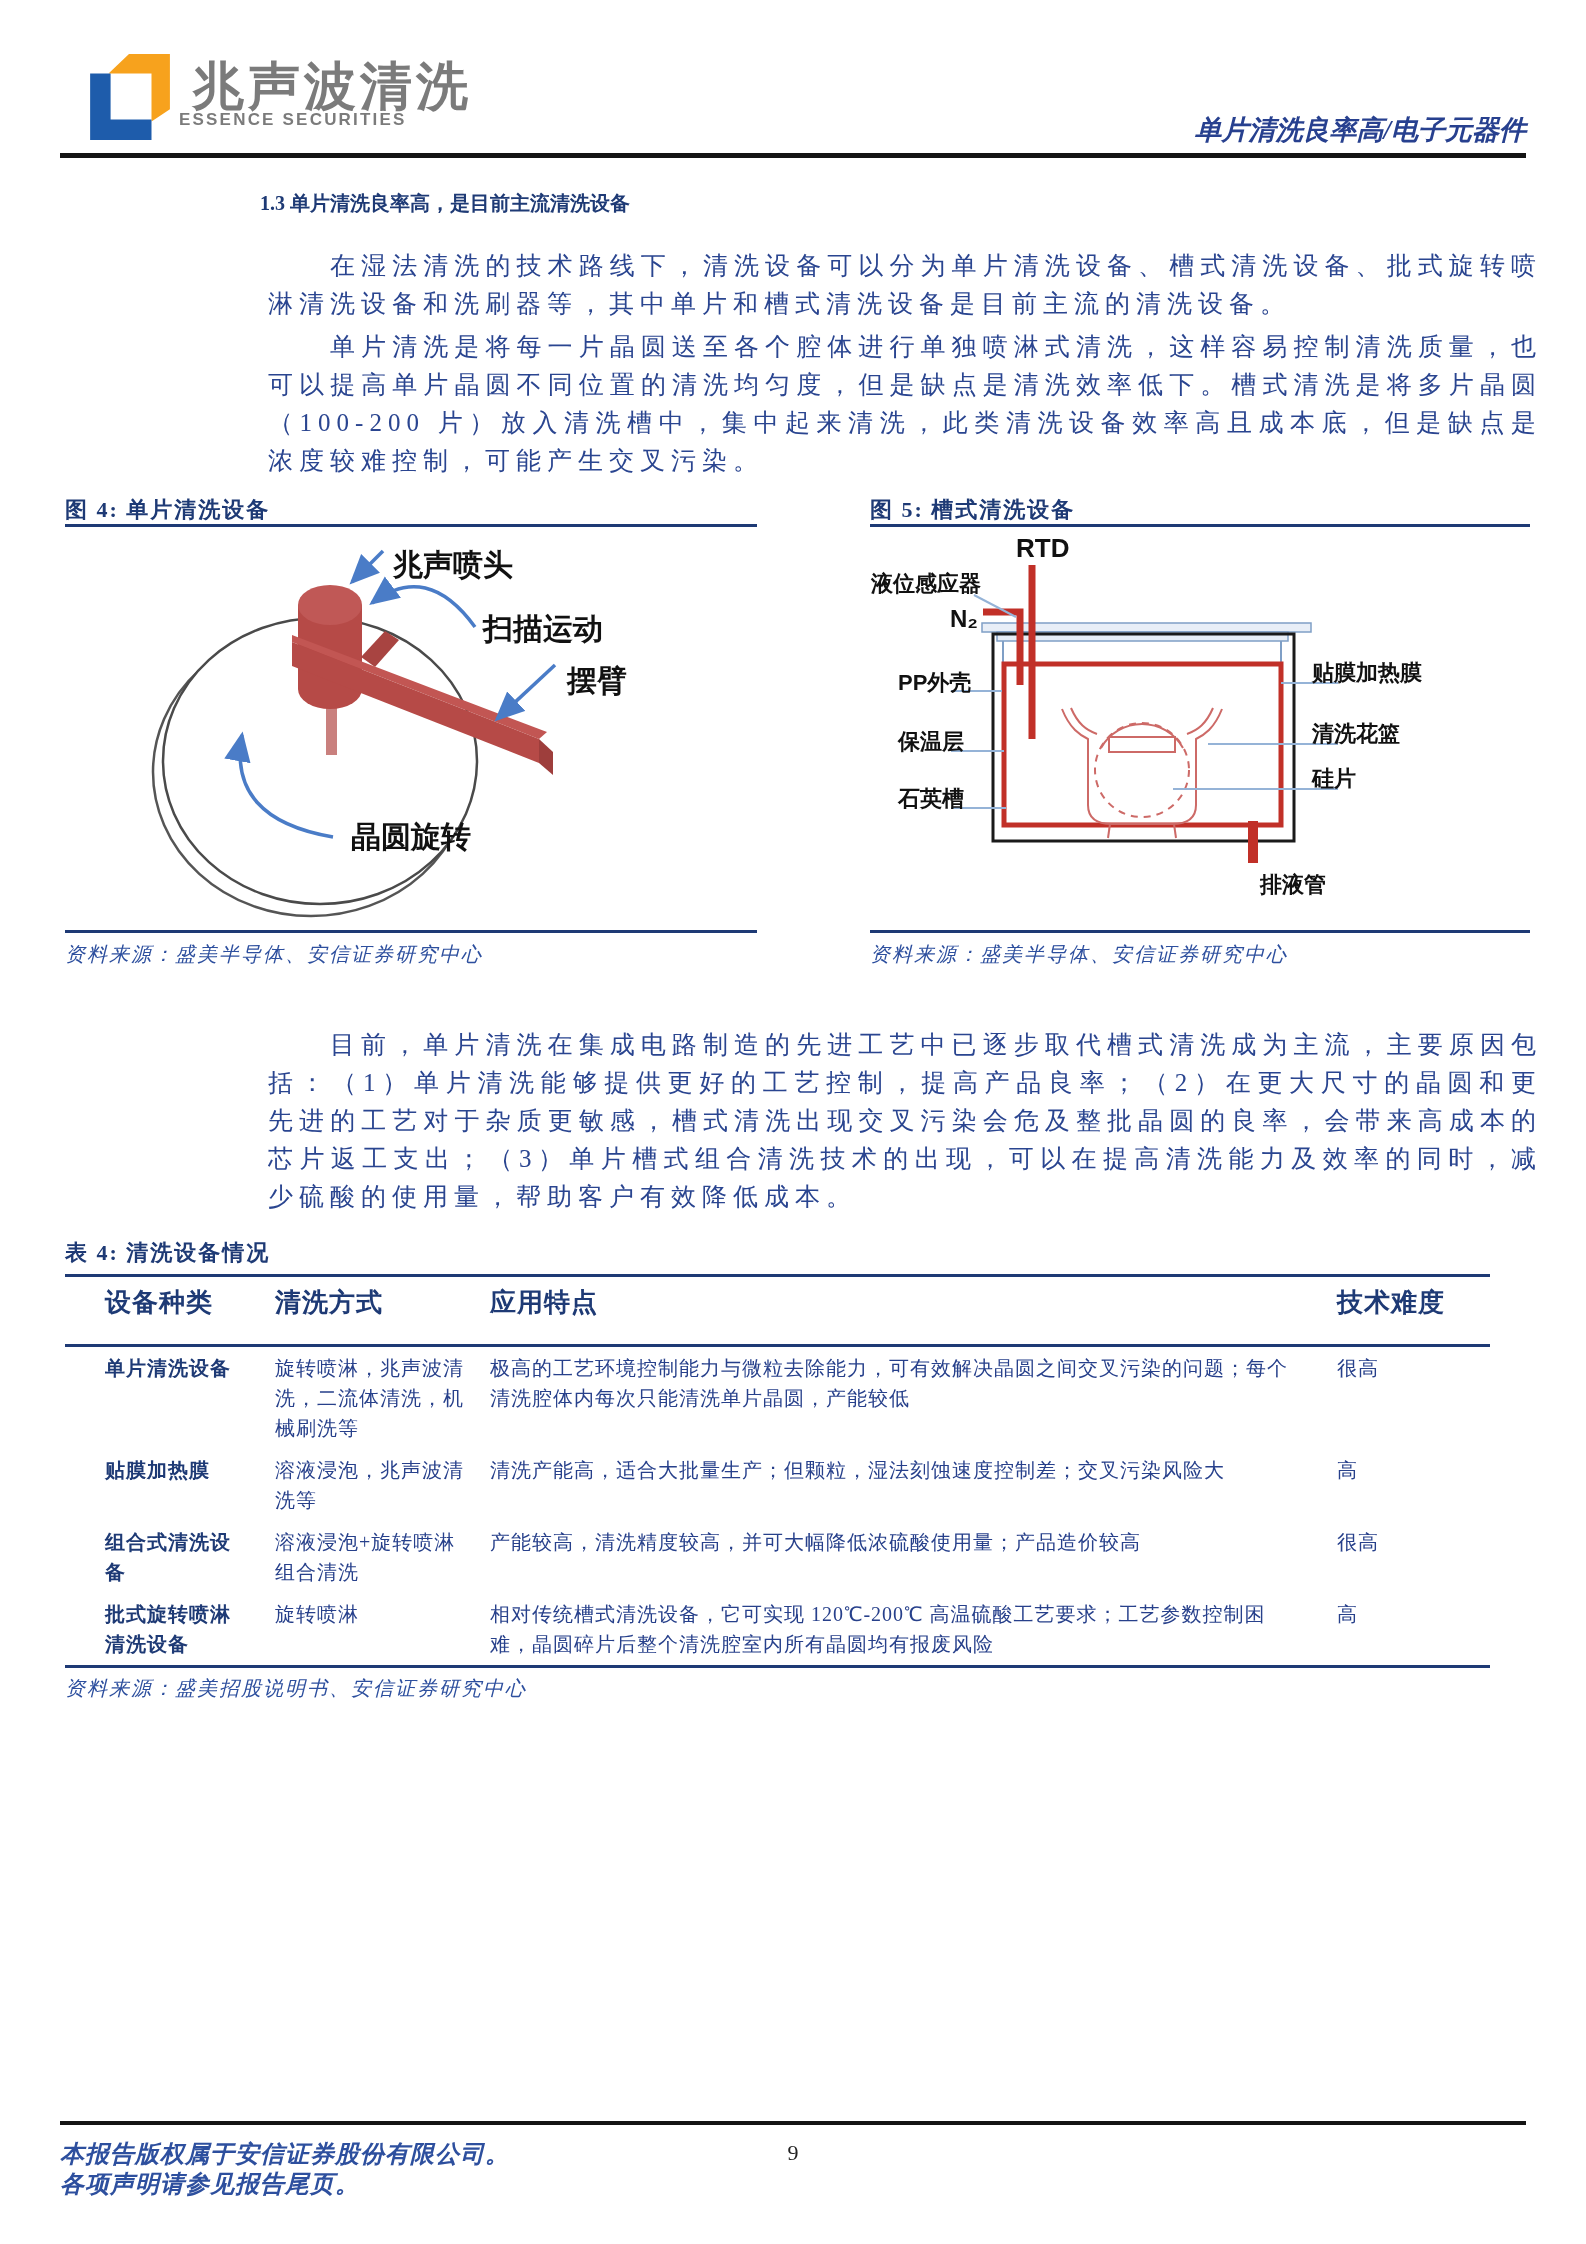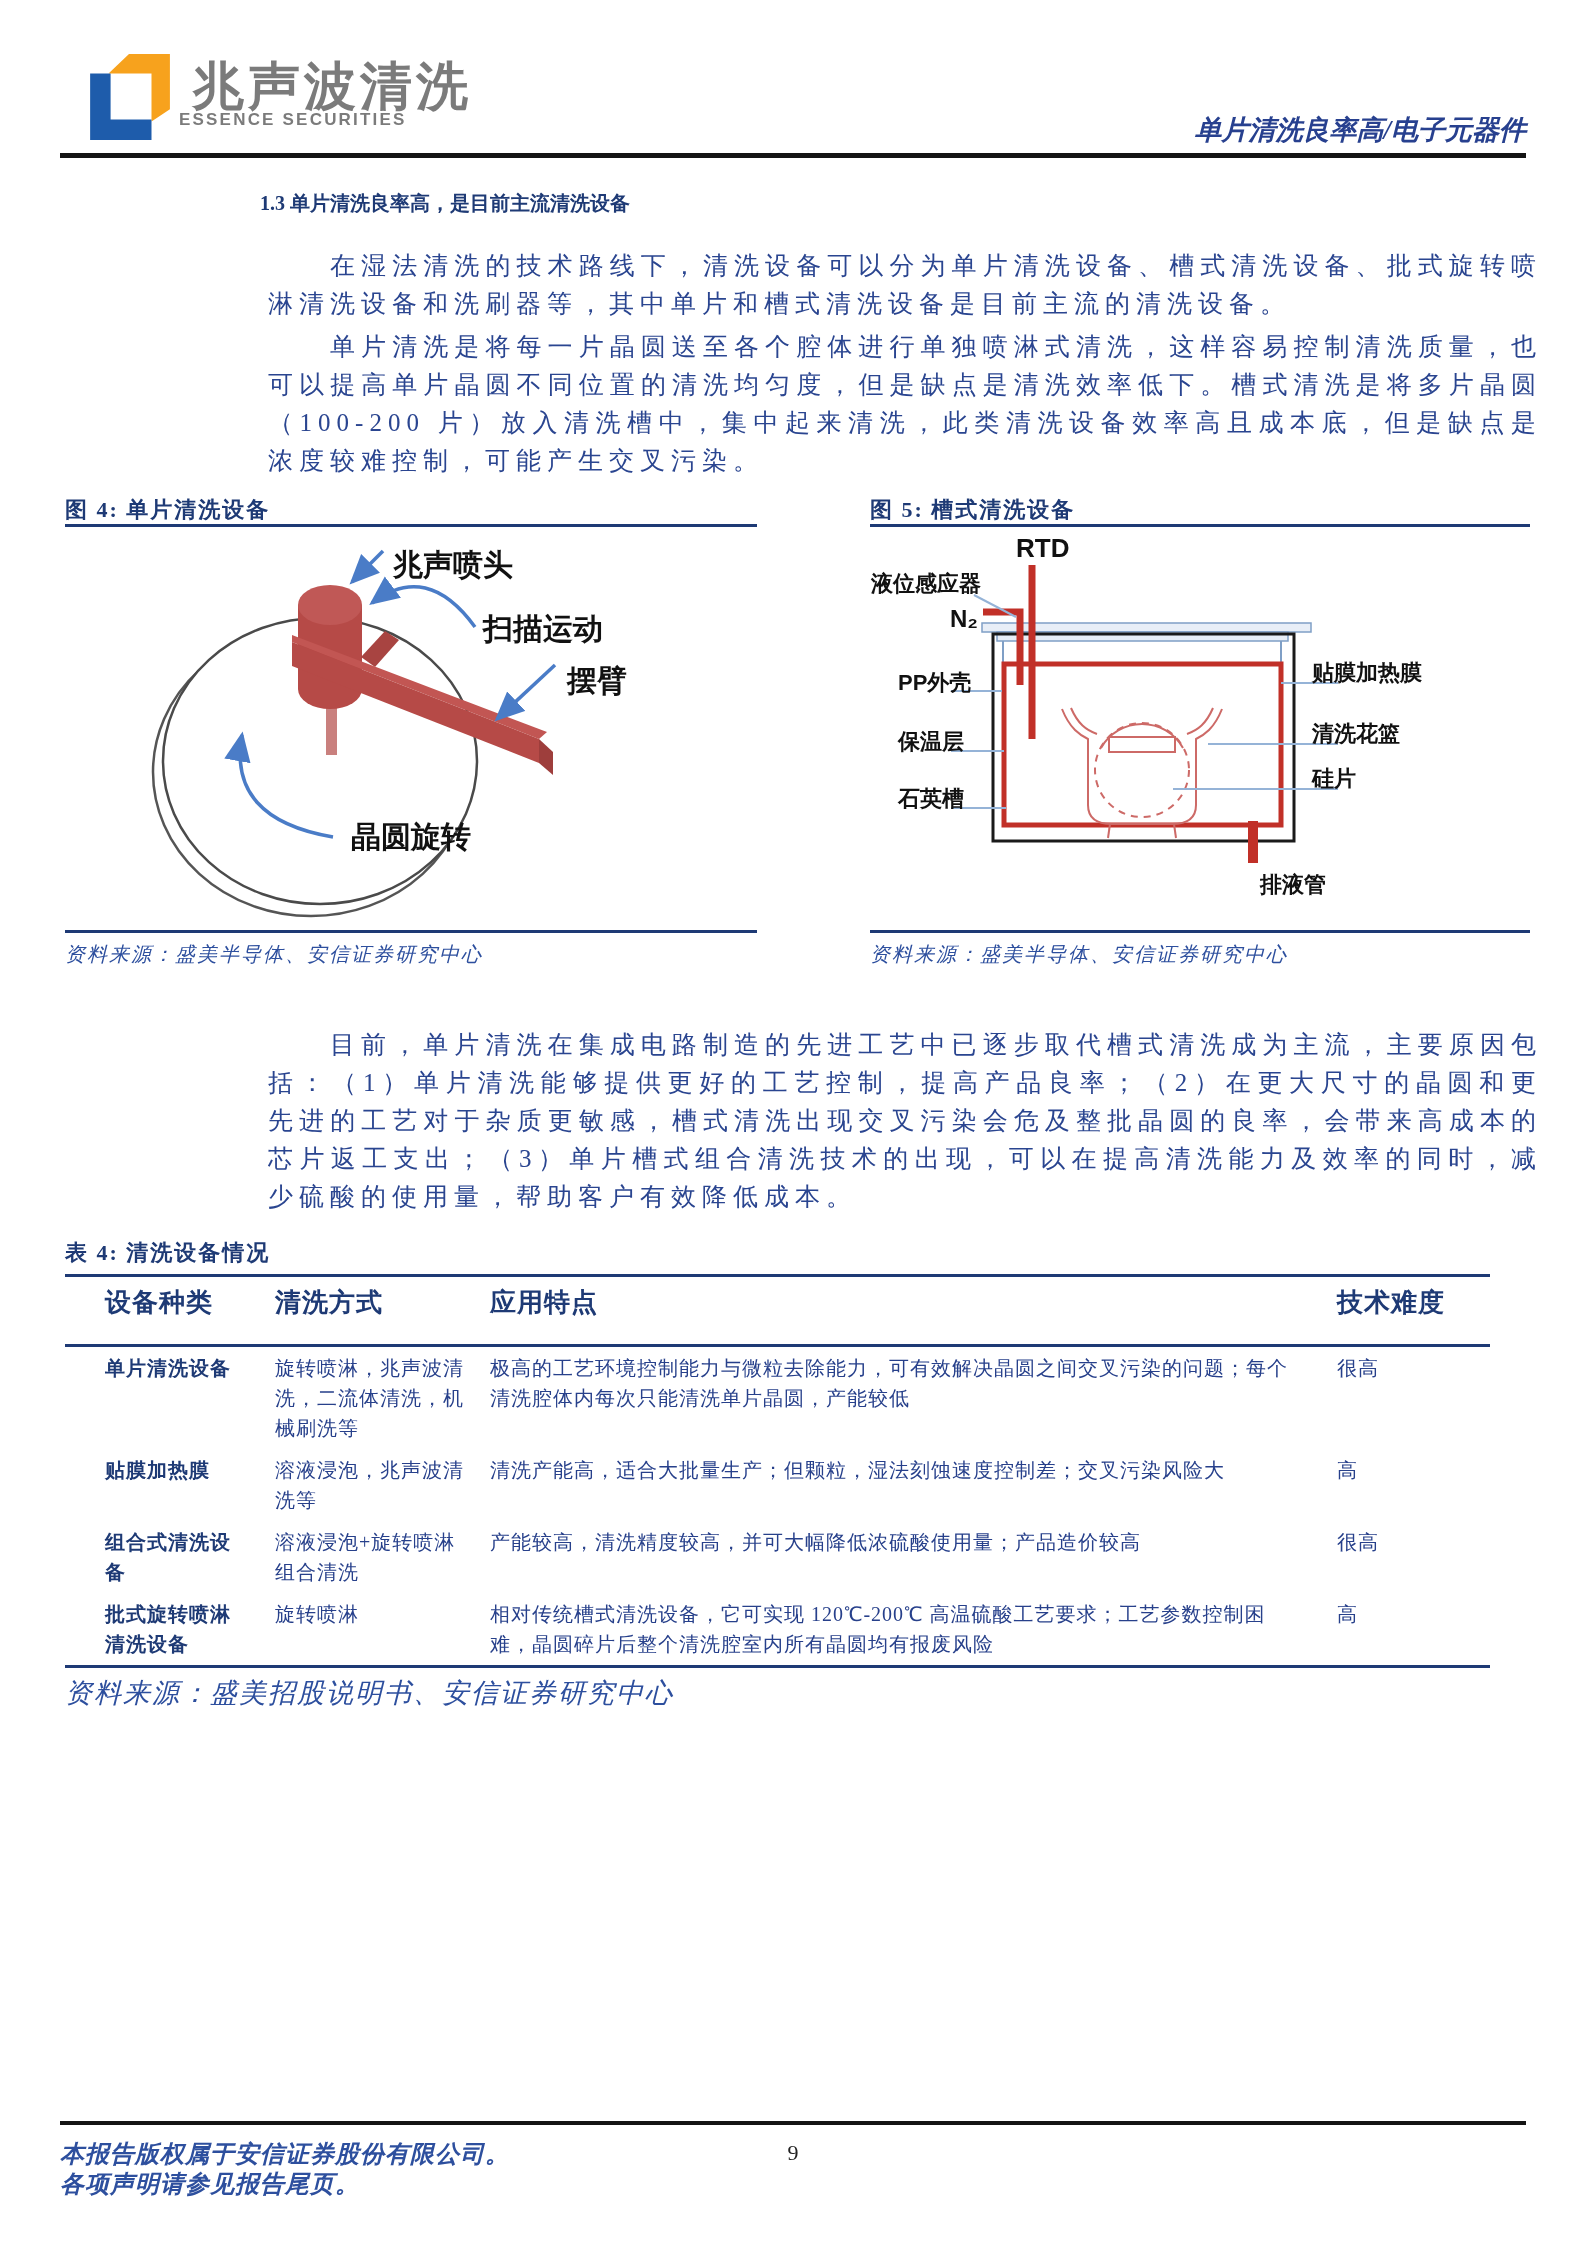--- a/index.html
+++ b/index.html
@@ -26,21 +26,21 @@
   .tbl-title{font-size:22px;font-weight:bold;color:#1e3a75;padding-bottom:6px;border-bottom:3px solid #1e3a75;letter-spacing:2px;}
   .tbl-grid{display:grid;grid-template-columns:170px 215px 847px 193px;padding-left:40px;}
   .tbl-head{height:59px;padding-top:8px;border-bottom:3px solid #1e3a75;}
   .tbl-head > div{font-size:26px;font-weight:bold;color:#1e3a75;letter-spacing:1px;}
   .tbl-row{padding-top:6px;padding-bottom:6px;}
   .tbl-row > div{font-size:20px;line-height:30px;color:#27408b;letter-spacing:1px;}
   .cell-type{font-weight:bold;color:#1e3a75 !important;padding-right:28px;}
   .cell-method{padding-right:20px;}
   .cell-feat{padding-right:47px;}
   .tbl-bottom{border-bottom:3px solid #1e3a75;}
-  .tbl-source{font-size:27px;font-style:italic;color:#2d4f9e;padding-top:7px;letter-spacing:2px;}
+  .tbl-source{font-size:20px;font-style:italic;color:#2d4f9e;padding-top:7px;letter-spacing:2px;}
   
   .foot-txt{font-size:24px;font-weight:bold;font-style:italic;color:#2d4f9e;letter-spacing:1px;}
   .page-num{font-size:22px;color:#222;text-align:center;}
 </style>
 </head>
 <body>
 
 <div class="page">
 
   <div class="abs" style="left:88px;top:52px;">

